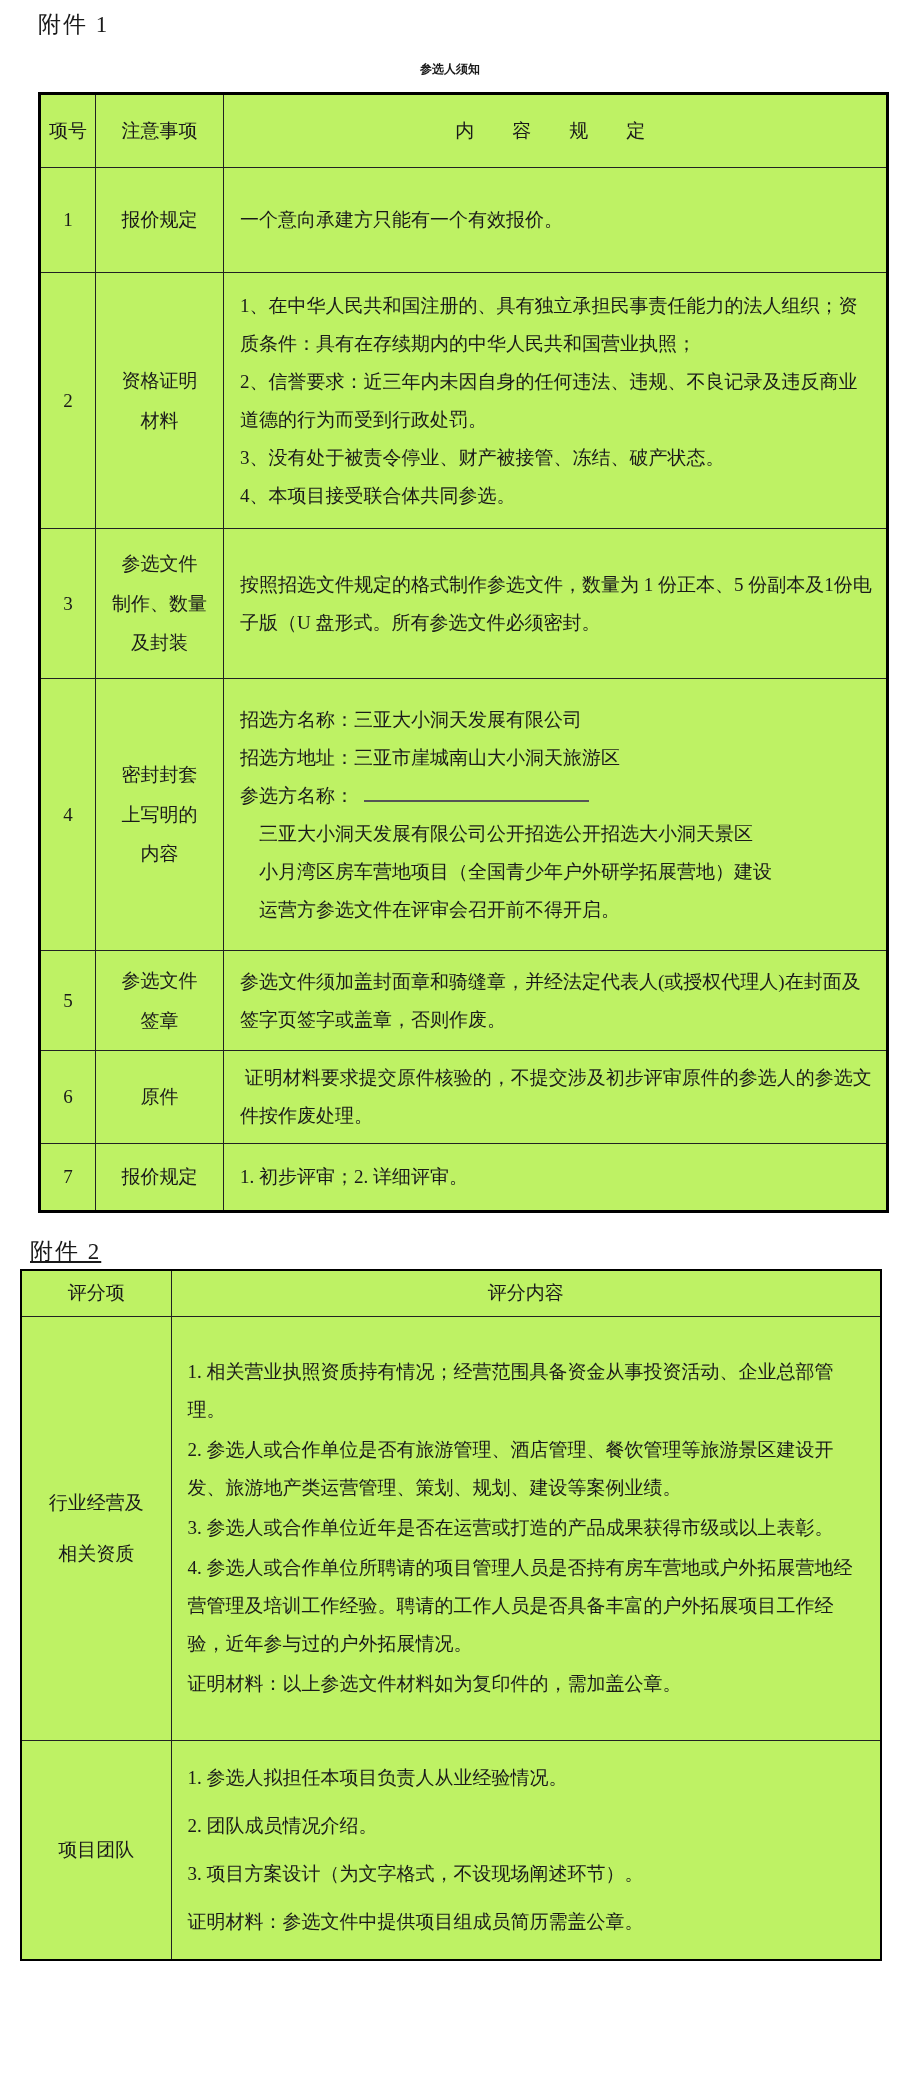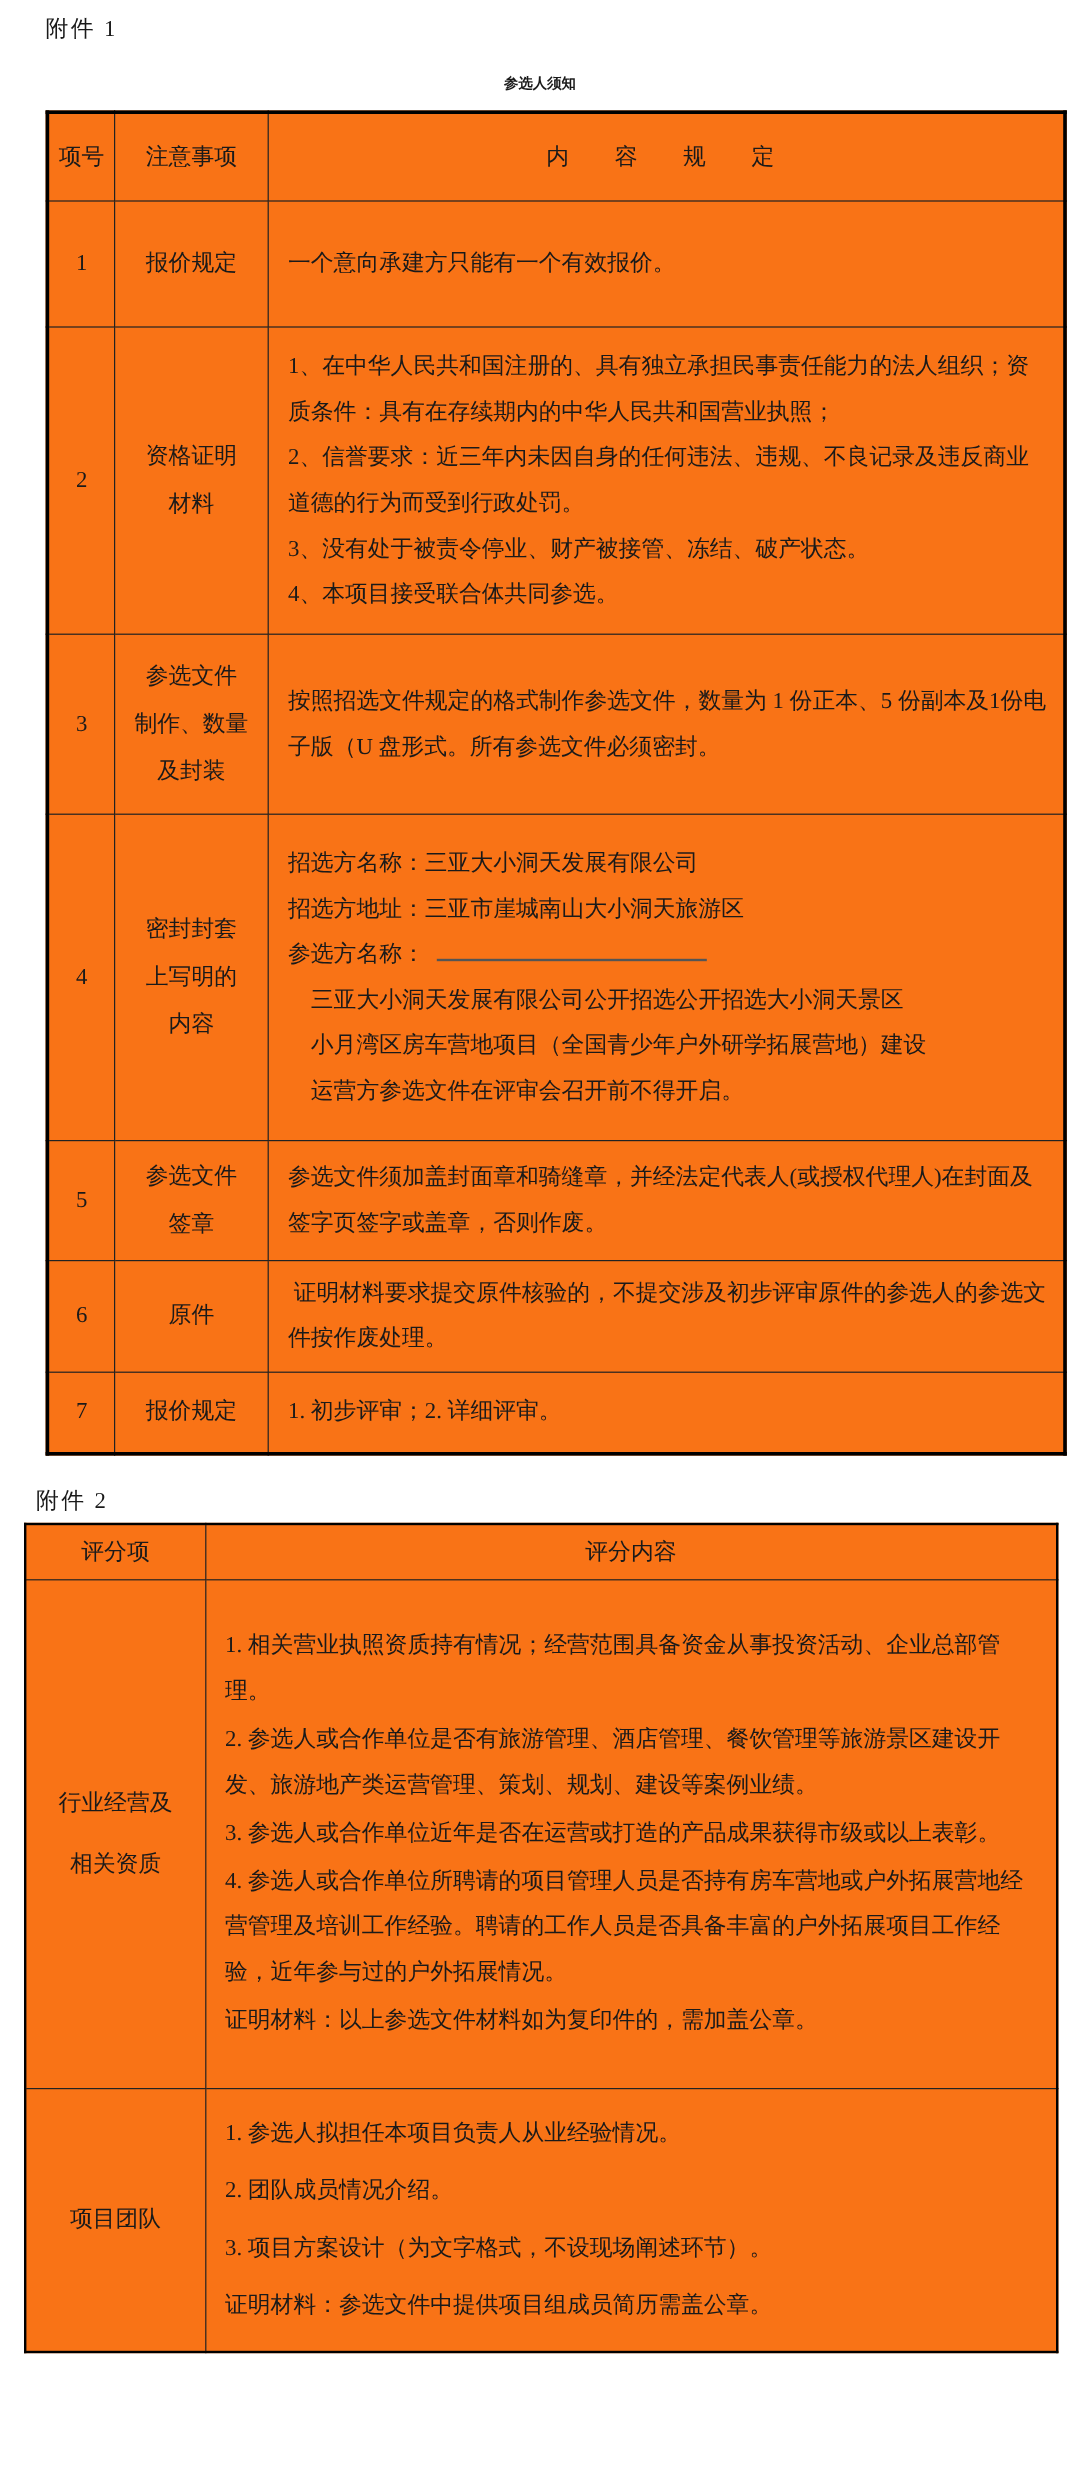--- a/index.html
+++ b/index.html
@@ -9,39 +9,39 @@
     background: #ffffff;
     color: #1a1a1a;
     font-family: "Liberation Serif", "DejaVu Serif", serif;
     font-size: 19px;
     overflow: hidden;
   }
   .page { width: 900px; height: 2077px; padding-top: 12px; }
 
   .att-label {
     margin: 0 0 0 38px;
-    font-size: 19px;
+    font-size: 23px;
     line-height: 26px;
     letter-spacing: 2px;
   }
-  .att-label.second { margin-left: 30px; margin-top: 26px; }
+  .att-label.second { margin-left: 30px; margin-top: 26px; text-decoration: underline; }
 
   .doc-title {
     text-align: center;
     font-weight: bold;
     font-size: 12px;
     line-height: 26px;
     margin-top: 18px;
   }
   .doc-title.second { margin-top: 6px; }
 
   table {
     border-collapse: collapse;
     table-layout: fixed;
-    background: #f97316;
+    background: #bef264;
   }
   .t1 {
     margin: 10px 0 0 38px;
     width: 848px;
     border: 3px solid #000;
   }
   .t2 {
     margin: 4px 0 0 20px;
     width: 860px;
     border: 2px solid #000;

